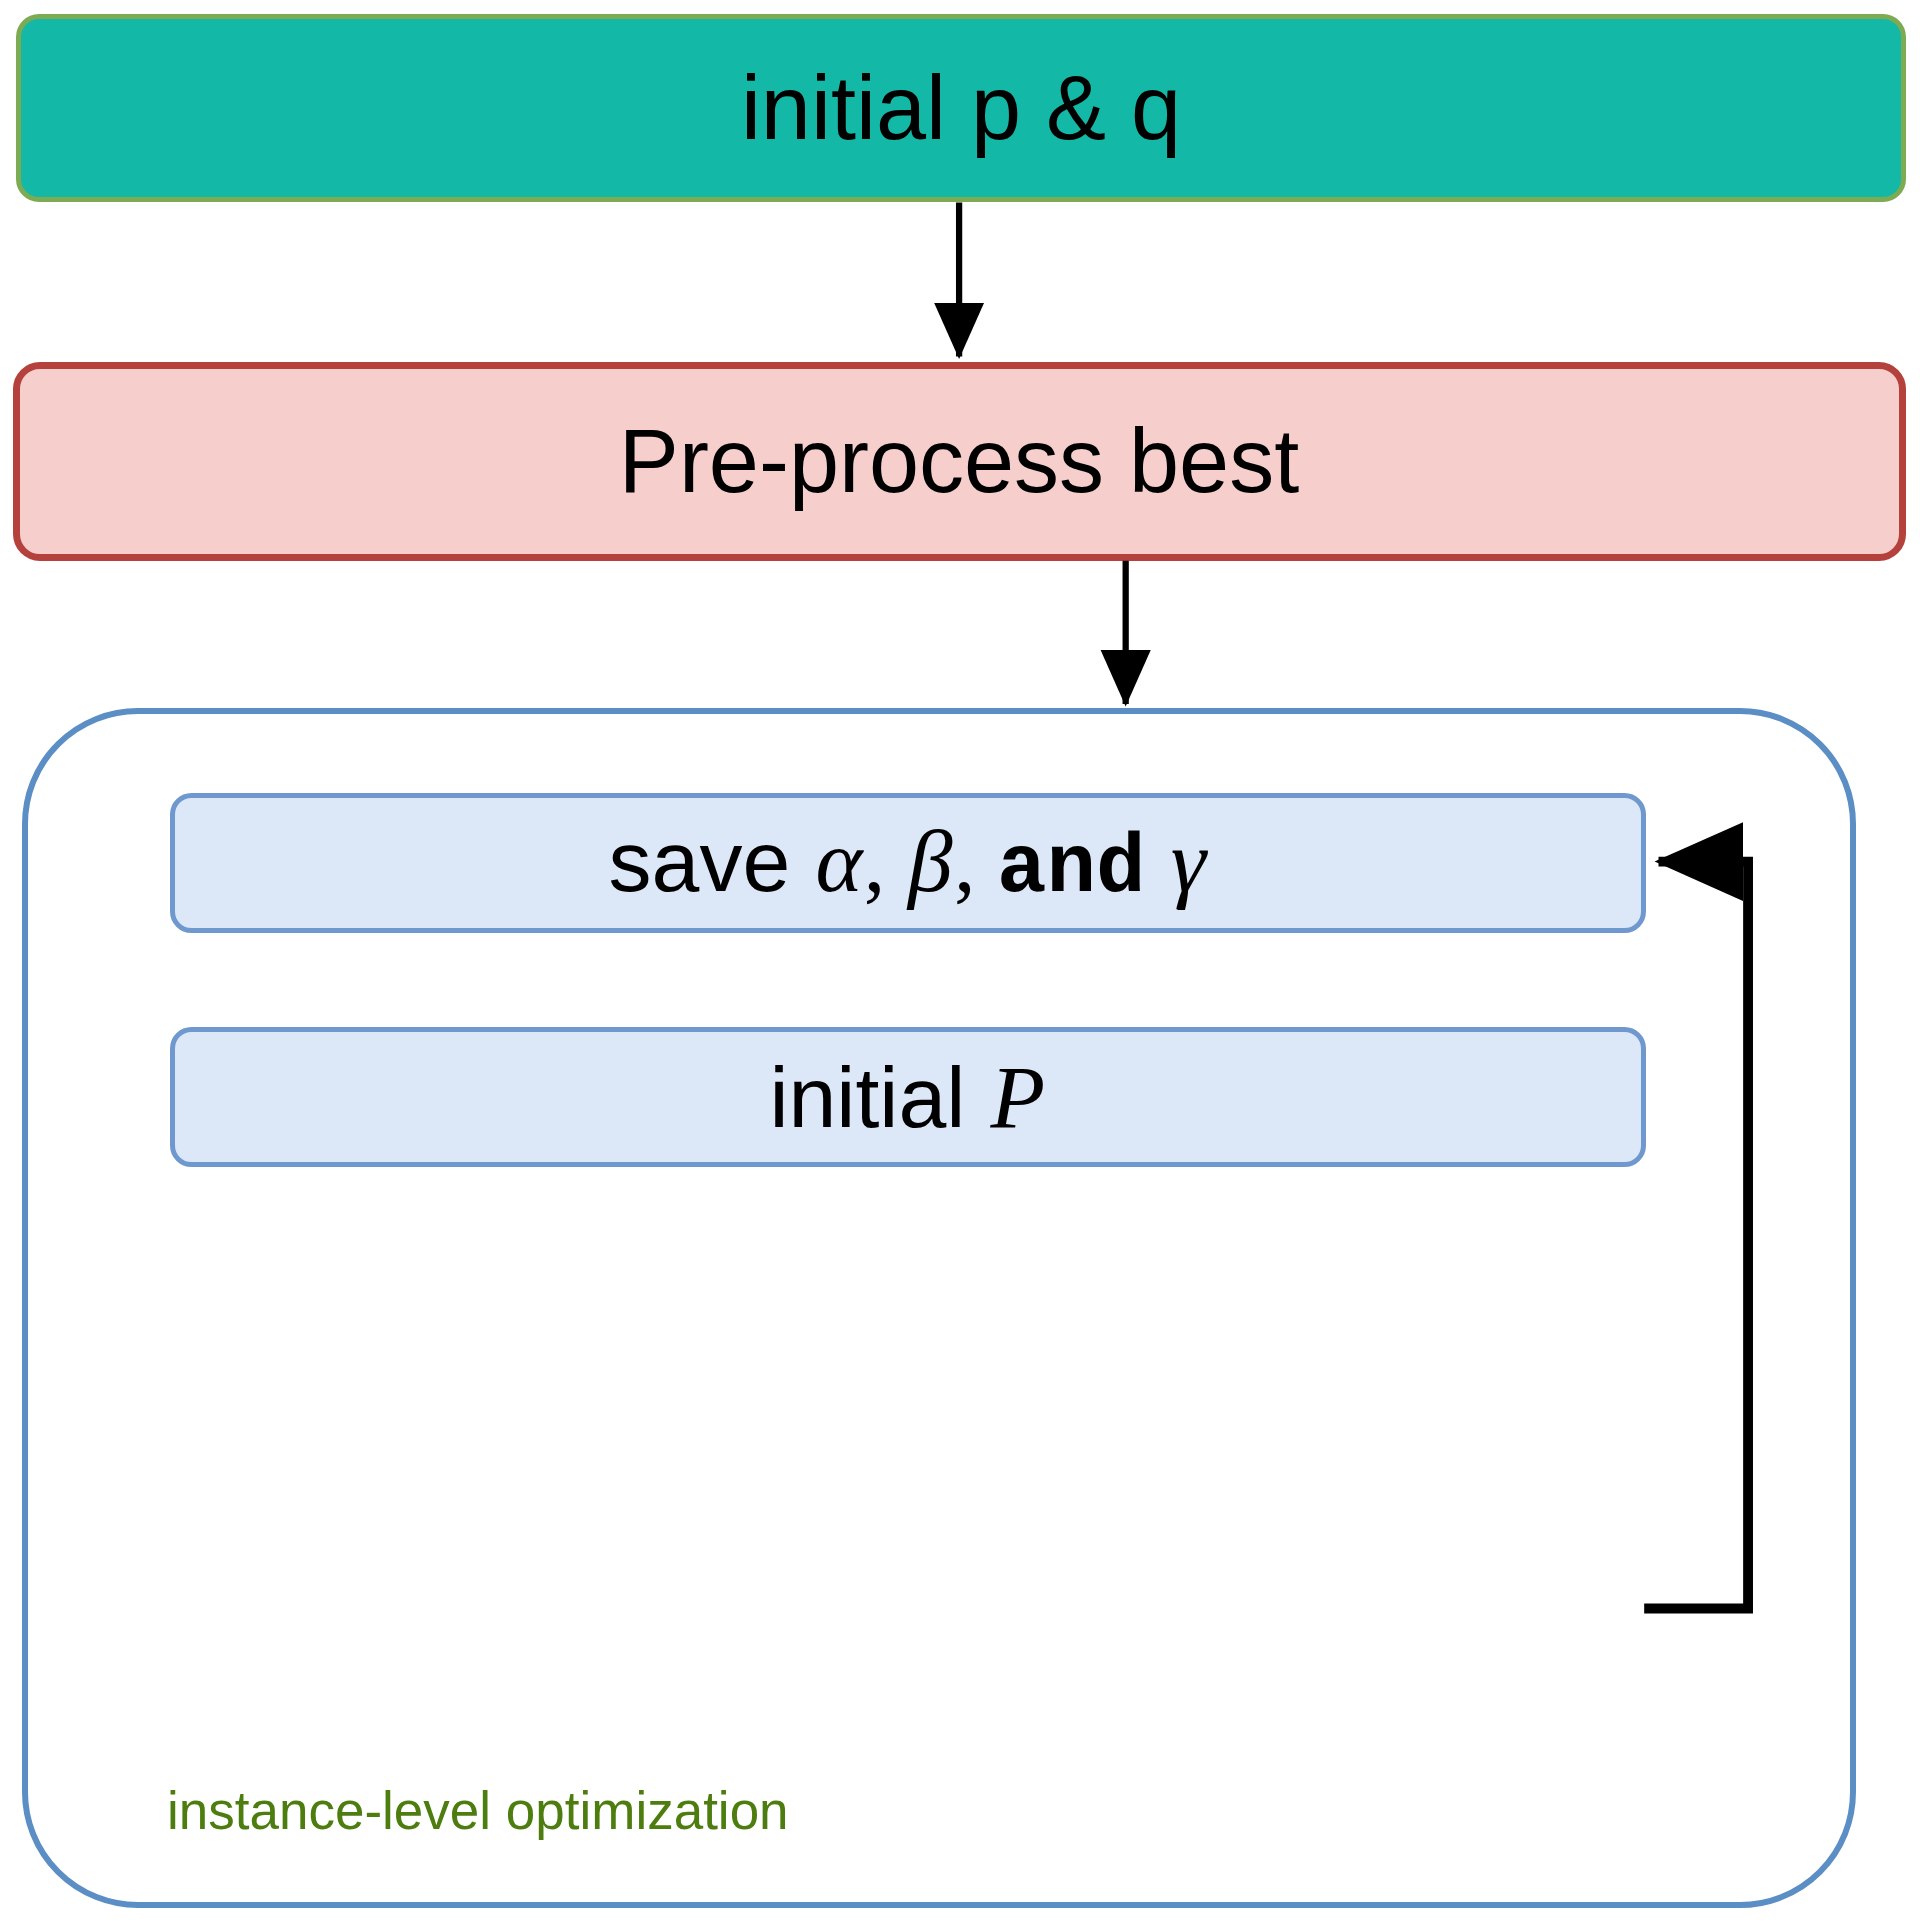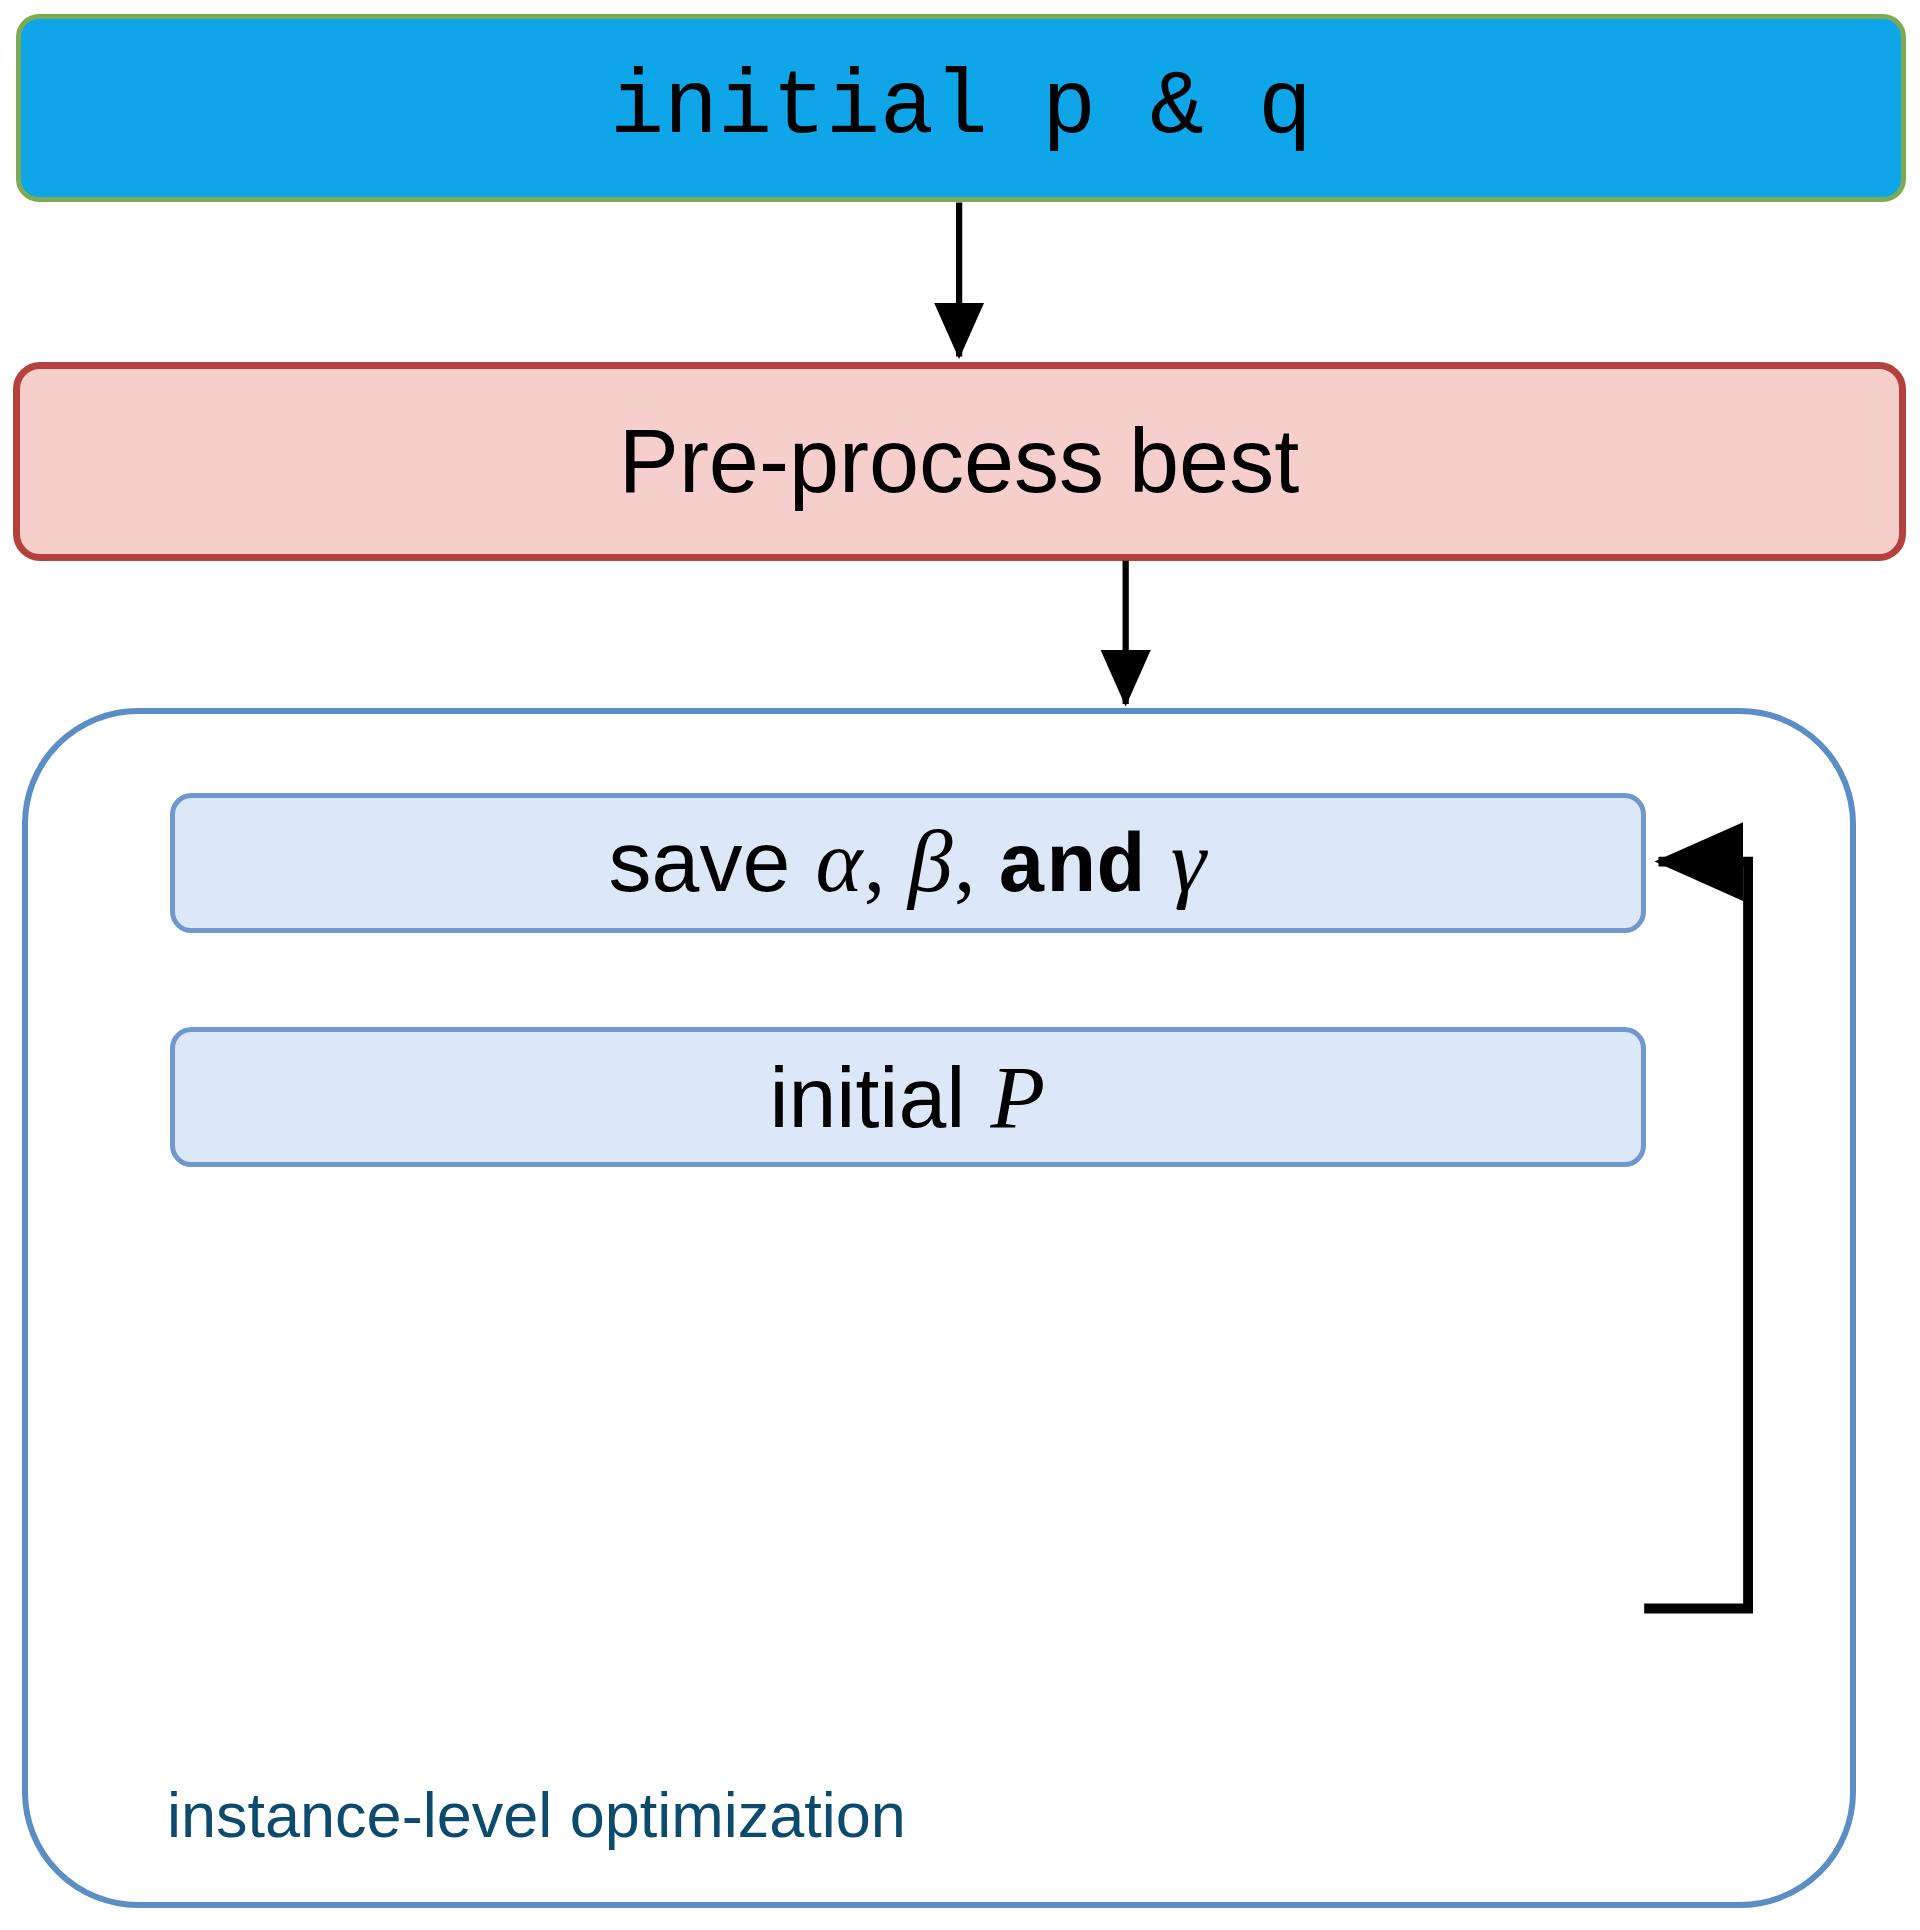--- a/index.html
+++ b/index.html
@@ -30,25 +30,24 @@
     line-height: 1.05;
     white-space: nowrap;
   }
 
   
   .node-green {
     left: 16px;
     top: 14.3px;
     width: 1890px;
     height: 188px;
-    background: #0ea5e9;
+    background: #14b8a6;
     border: 5.4px solid #7dab54;
     border-radius: 23px;
     font-size: 90px;
-    font-family: Liberation Mono, monospace;
   }
 
   
   .node-red {
     left: 12.5px;
     top: 362px;
     width: 1893px;
     height: 199px;
     background: #f6cfcc;
     border: 7.2px solid #b5413c;
@@ -65,22 +64,22 @@
     height: 1200px;
     box-sizing: border-box;
     border: 6.3px solid #5b8ec4;
     border-radius: 116px;
     background: transparent;
   }
   .group-label {
     position: absolute;
     left: 167px;
     top: 1784px;
-    font-size: 63px;
-    color: #0c4a6e;
+    font-size: 53px;
+    color: #4d7c0f;
     white-space: nowrap;
     line-height: 1;
   }
 
   
   .node-step {
     left: 170px;
     width: 1476px;
     height: 140px;
     background: #dce7f7;

